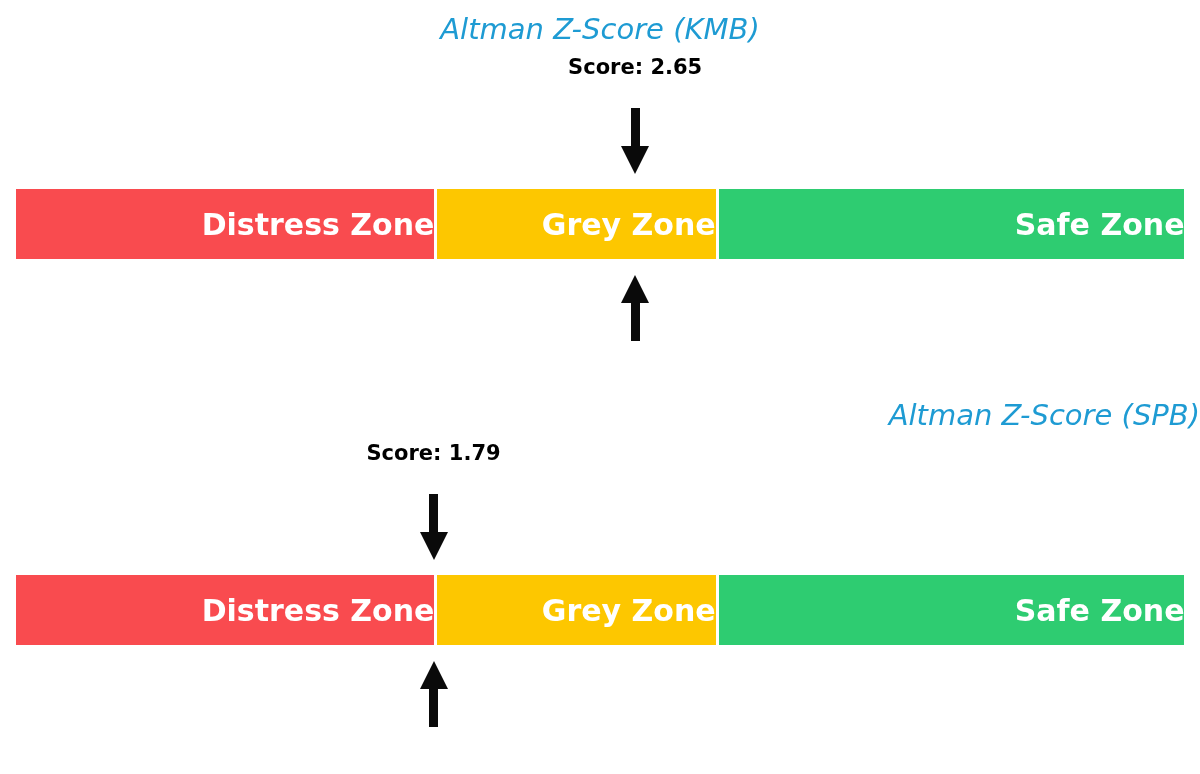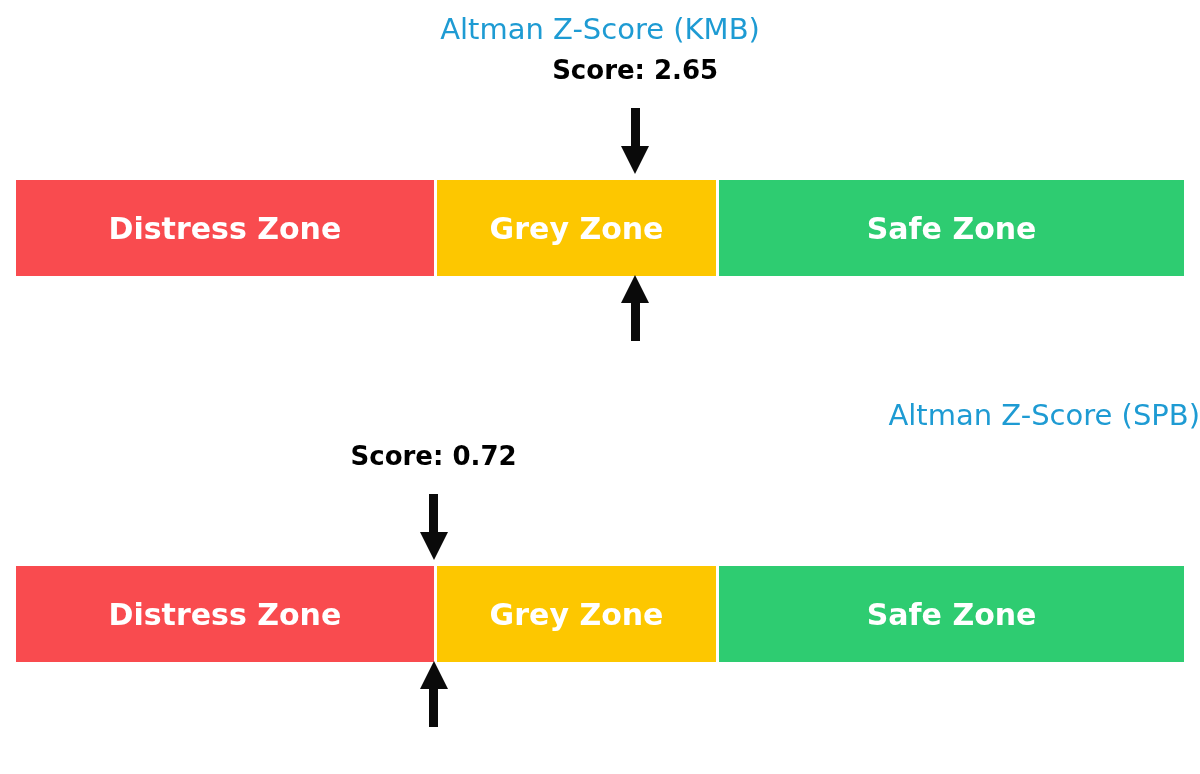--- a/index.html
+++ b/index.html
@@ -19,26 +19,27 @@
     left: 0; width: 1200px; height: 386px;
   }
   .chart-title {
     position: absolute;
     left: 0; top: 13px; width: 1200px;
     margin: 0;
     text-align: center;
     font-size: 29px;
     font-weight: 400;
     line-height: 1.15;
+    font-style: italic;
   }
   .score-label {
     position: absolute;
     top: 55px;
     transform: translateX(-50%);
-    font-size: 26px;
+    font-size: 21px;
     font-weight: 700;
     white-space: nowrap;
   }
   .arrow {
     position: absolute;
     width: 28px;
     display: flex;
     flex-direction: column;
     align-items: center;
     transform: translateX(-50%);
@@ -56,24 +57,24 @@
   }
   .head-down { border-top: 28px solid currentColor; }
   .head-up   { border-bottom: 28px solid currentColor; }
   .zone-bar {
     position: absolute;
     left: 0; top: 177px;
     width: 1200px; height: 94px;
   }
   .zone-seg {
     position: absolute;
-    top: 3px; height: 96px;
+    top: 12px; height: 70px;
     display: flex;
     align-items: center;
-    justify-content: center;
+    justify-content: flex-end;
   }
   .zone-label {
     font-size: 30px;
     font-weight: 700;
     white-space: nowrap;
   }
 </style>
 </head>
 <body>
 
@@ -98,21 +99,21 @@
       </div>
     </div>
     <div class="arrow arrow-up score-anchored" style="left: 635.16px; color: rgb(10, 10, 10);">
       <div class="head head-up"></div>
       <div class="shaft"></div>
     </div>
   </section>
 
   <section class="chart" style="top: 386px;">
     <h2 class="chart-title" style="color: rgb(30, 155, 211); text-align: right;">Altman Z-Score (SPB)</h2>
-    <div class="score-label score-anchored" style="left: 433.576px; color: rgb(0, 0, 0);">Score: 0.72</div>
+    <div class="score-label score-anchored" style="left: 433.576px; color: rgb(0, 0, 0);">Score: 1.79</div>
     <div class="arrow arrow-down score-anchored" style="left: 433.576px; color: rgb(10, 10, 10);">
       <div class="shaft"></div>
       <div class="head head-down"></div>
     </div>
     <div class="zone-bar">
       <div class="zone-seg" style="left: 15.5px; width: 418.92px; background: rgb(249, 75, 79);">
         <span class="zone-label" style="color: rgb(255, 255, 255);">Distress Zone</span>
       </div>
       <div class="zone-seg" style="left: 437.42px; width: 278.28px; background: rgb(253, 199, 0);">
         <span class="zone-label" style="color: rgb(255, 255, 255);">Grey Zone</span>

